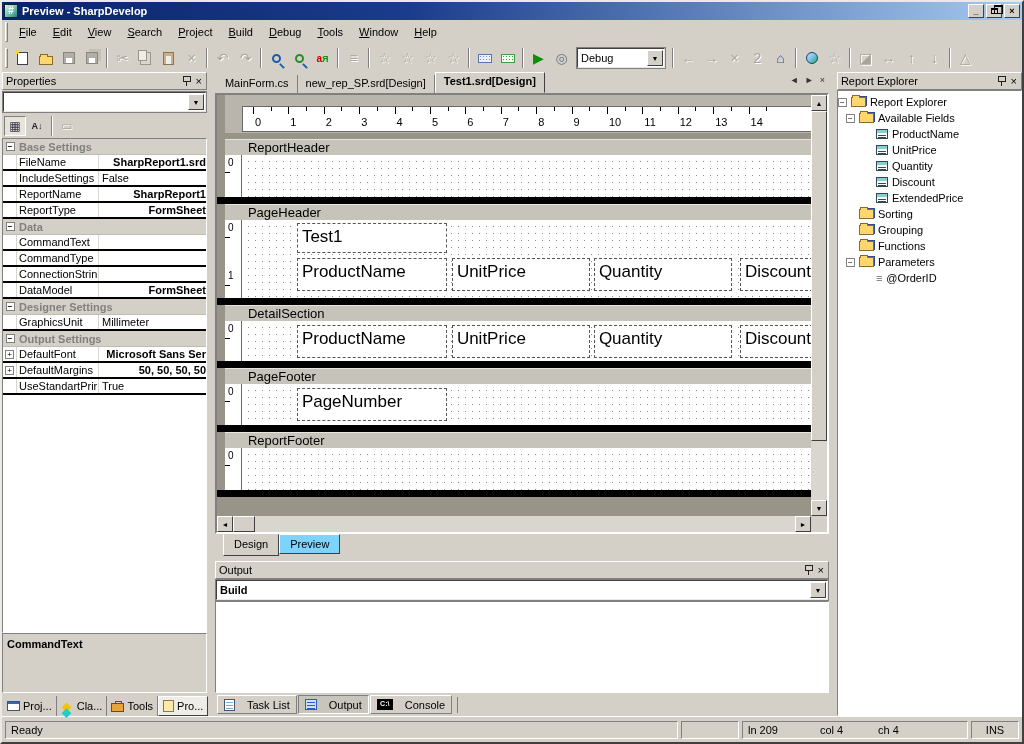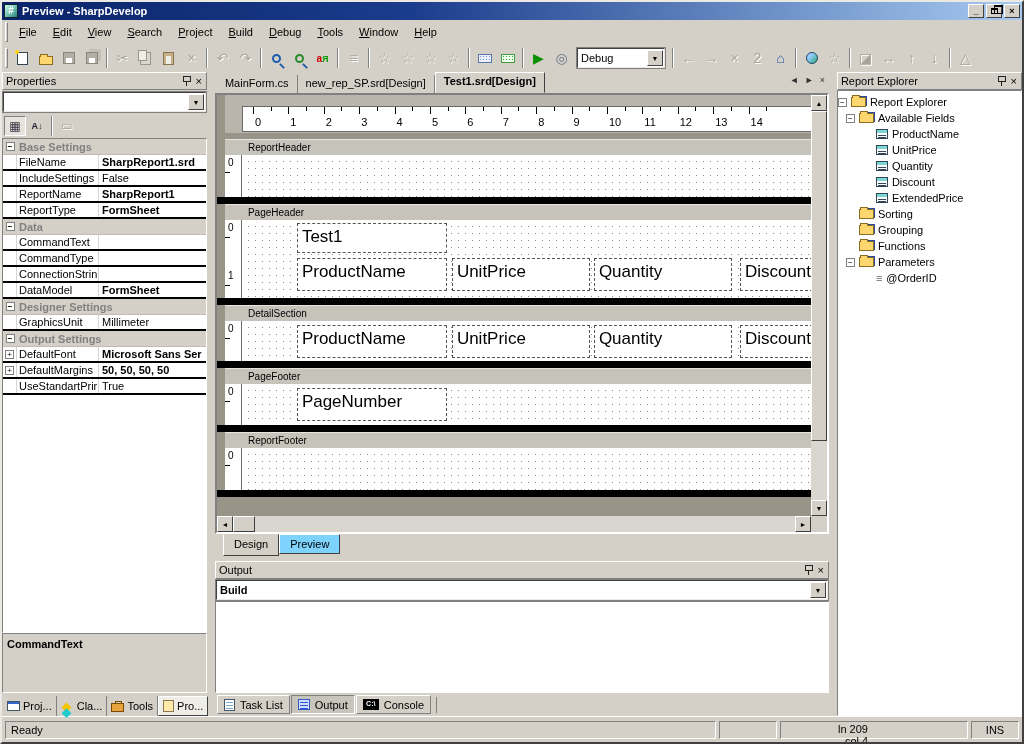--- a/index.html
+++ b/index.html
@@ -75,21 +75,21 @@
   .ptoolbar{height:24px;display:flex;align-items:center;padding:1px 2px;}
   .ptbtn{width:22px;height:20px;display:flex;align-items:center;justify-content:center;}
   .ptbtn.pressed{border:1px solid;border-color:#808080 #fff #fff #808080;background:#e6e3dc;}
   .pgrid{flex:1;background:#fff;border:1px solid;border-color:#808080 #fff #fff #808080;overflow:hidden;}
   .prow{height:16px;display:flex;font-size:11px;align-items:center;border-bottom:2px solid #000000;}
   .prow .gut{width:14px;align-self:stretch;display:flex;align-items:center;justify-content:center;border-right:1px solid #d9d6cf;}
   .prow.cat{background:#D4D0C8;color:#808080;font-weight:bold;border-bottom:1px solid #c0bcb4;}
   .prow.cat .gut{border-right:none;}
   .prow .pname{width:82px;padding-left:2px;overflow:hidden;white-space:nowrap;border-right:1px solid #d9d6cf;align-self:stretch;display:flex;align-items:center;}
   .prow .pval{flex:1;padding-left:3px;overflow:hidden;white-space:nowrap;}
-  .prow .pval.b{font-weight:bold;}
+  .prow .pval.b{font-weight:bold;text-align:right;}
   .prow.grayed .pname,.prow.grayed .pval{color:#9a968e;}
   .expbox{width:9px;height:9px;border:1px solid #808080;background:#fff;font-size:8px;line-height:7px;text-align:center;color:#000;}
   .pdesc{height:60px;background:#D4D0C8;border:1px solid;border-color:#808080 #fff #fff #808080;padding:4px;font-size:11px;font-weight:bold;}
   .side-tabs{height:23px;display:flex;align-items:flex-end;padding-left:1px;background:#D4D0C8;}
   .stab{height:20px;display:flex;align-items:center;gap:3px;font-size:11px;padding:0 4px;border-right:1px solid #808080;}
   .stab.active{background:#fff;border:1px solid;border-color:#fff #404040 #404040 #fff;background:#efede8;font-weight:normal;}
   .ti{display:inline-block;position:relative;}
   .ti-projects{width:13px;height:10px;background:#fff;border:1px solid #456;}
   .ti-projects::before{content:"";position:absolute;left:0;top:0;right:0;height:2px;background:#36c;}
   .ti-classes{width:7px;height:7px;background:#f4c400;transform:rotate(45deg);margin:2px 4px 0 2px;}
@@ -112,21 +112,21 @@
   .dtab-nav{position:absolute;right:4px;top:3px;display:flex;gap:6px;font-size:9px;color:#333;}
   .designer{height:441px;position:relative;border:2px solid;border-color:#808080 #fff #fff #808080;background:#808080;overflow:hidden;}
   .ds-content{position:absolute;left:0;top:0;right:16px;bottom:16px;background:#989488;overflow:hidden;
     display:flex;flex-direction:column;padding-left:8px;}
   .ruler-row{height:38px;background:#b9b5ad;padding-top:11px;}
   .hruler{position:relative;height:26px;margin-left:17px;width:572px;background:#fff;border:1px solid #6a6a6a;}
   .tick{position:absolute;top:0;width:1px;background:#000;}
   .rul-num{position:absolute;top:9px;font-size:11px;color:#000;}
   .sec-gap{height:6px;background:#989488;}
   .sec-head{height:16px;background:#c6c3bb;border-top:1px solid #e8e5de;display:flex;align-items:center;}
-  .sec-head span{font-size:10px;padding-left:23px;}
+  .sec-head span{font-size:13px;padding-left:23px;}
   .sec-body{display:flex;}
   .vruler{width:17px;background:#fff;border-right:1px solid #6a6a6a;position:relative;}
   .vr-num{position:absolute;left:3px;font-size:10px;color:#000;}
   .vr-tick{position:absolute;left:0;width:5px;height:1px;background:#000;}
   .canvas{width:572px;position:relative;background:#fff;overflow:hidden;
     background-image:radial-gradient(#8a8a8a 0.9px,transparent 1px);background-size:7px 7px;background-position:3px 3px;}
   .rfield{position:absolute;background:#fff;border:1px dashed #555;font-size:17px;padding:3px 0 0 4px;
     white-space:nowrap;overflow:hidden;color:#000;}
   .sec-sep{height:7px;background:#000;margin-left:-8px;}
   .ds-fill{flex:1;background:#989488;}
@@ -142,40 +142,40 @@
   .view-tabs{height:22px;display:flex;align-items:flex-start;padding-left:8px;background:#D4D0C8;}
   .vtab{font-size:11px;padding:3px 10px;border:1px solid;border-color:transparent;}
   .vtab.active{border-color:#fff #404040 #404040 #fff;border-top-color:transparent;height:22px;}
   .vtab.inactive{border-color:#fff #404040 #404040 #fff;margin-top:0;height:20px;background:#7dd3fc;}
   .hsplit{height:5px;}
   
   .output-panel{flex:1;display:flex;flex-direction:column;min-height:0;}
   .out-combo-row{padding:1px 1px;}
   .out-white{flex:1;background:#fff;border:1px solid;border-color:#808080 #fff #fff #808080;}
   .bottom-tabs{height:23px;display:flex;align-items:center;padding-left:2px;gap:1px;background:#D4D0C8;}
-  .btab{height:19px;display:flex;align-items:center;gap:5px;font-size:11px;padding:0 6px;border:1px solid;border-color:#fff #808080 #808080 #fff;}
+  .btab{height:19px;display:flex;align-items:center;gap:12px;font-size:11px;padding:0 6px;border:1px solid;border-color:#fff #808080 #808080 #fff;}
   .btab.active{border-color:#808080 #fff #fff #808080;background:#c8c5bc;}
   .btab-sep{width:1px;height:16px;background:#808080;margin:0 4px;}
   
   .tree{flex:1;background:#fff;border:1px solid;border-color:#808080 #fff #fff #808080;overflow:hidden;padding-top:3px;}
   .trow{height:16px;display:flex;align-items:center;font-size:11px;}
   .trow .lbl{padding-left:4px;white-space:nowrap;}
   .tfolder{width:15px;height:10px;background:#ffd76e;border:1px solid #8a6d1f;position:relative;flex:none;box-shadow:1px -1px 0 #2a4a9a;}
   .tfolder::before{content:"";position:absolute;top:-3px;left:0;width:6px;height:2px;background:#ffd76e;border:1px solid #8a6d1f;border-bottom:none;}
   .tfield{width:12px;height:10px;background:#fff;border:1px solid #345;position:relative;flex:none;}
   .tfield::before{content:"";position:absolute;left:0;top:0;right:0;height:3px;background:#7fd4d4;}
   .tfield::after{content:"";position:absolute;left:1px;top:5px;right:1px;height:3px;
     background:repeating-linear-gradient(#345 0 1px,transparent 1px 2px);}
   .tparam{font-size:11px;color:#666;flex:none;line-height:10px;}
   
   .statusbar{height:26px;display:flex;gap:3px;padding:4px 3px 3px;border-top:1px solid #fff;}
   .spanel{border:1px solid;border-color:#808080 #fff #fff #808080;font-size:11px;padding:1px 5px;display:flex;align-items:center;}
   .sp-ready{flex:1;}
   .sp-empty{width:58px;}
-  .sp-pos{width:188px;gap:0;flex-direction:column;}
+  .sp-pos{width:226px;gap:0;}
   .sp-pos span{display:inline-block;}
   .sp-ins{width:48px;justify-content:center;}
 </style>
 </head>
 <body>
 
 <div class="window">
 
   <div class="titlebar">
     <span class="app-ic">#</span>

